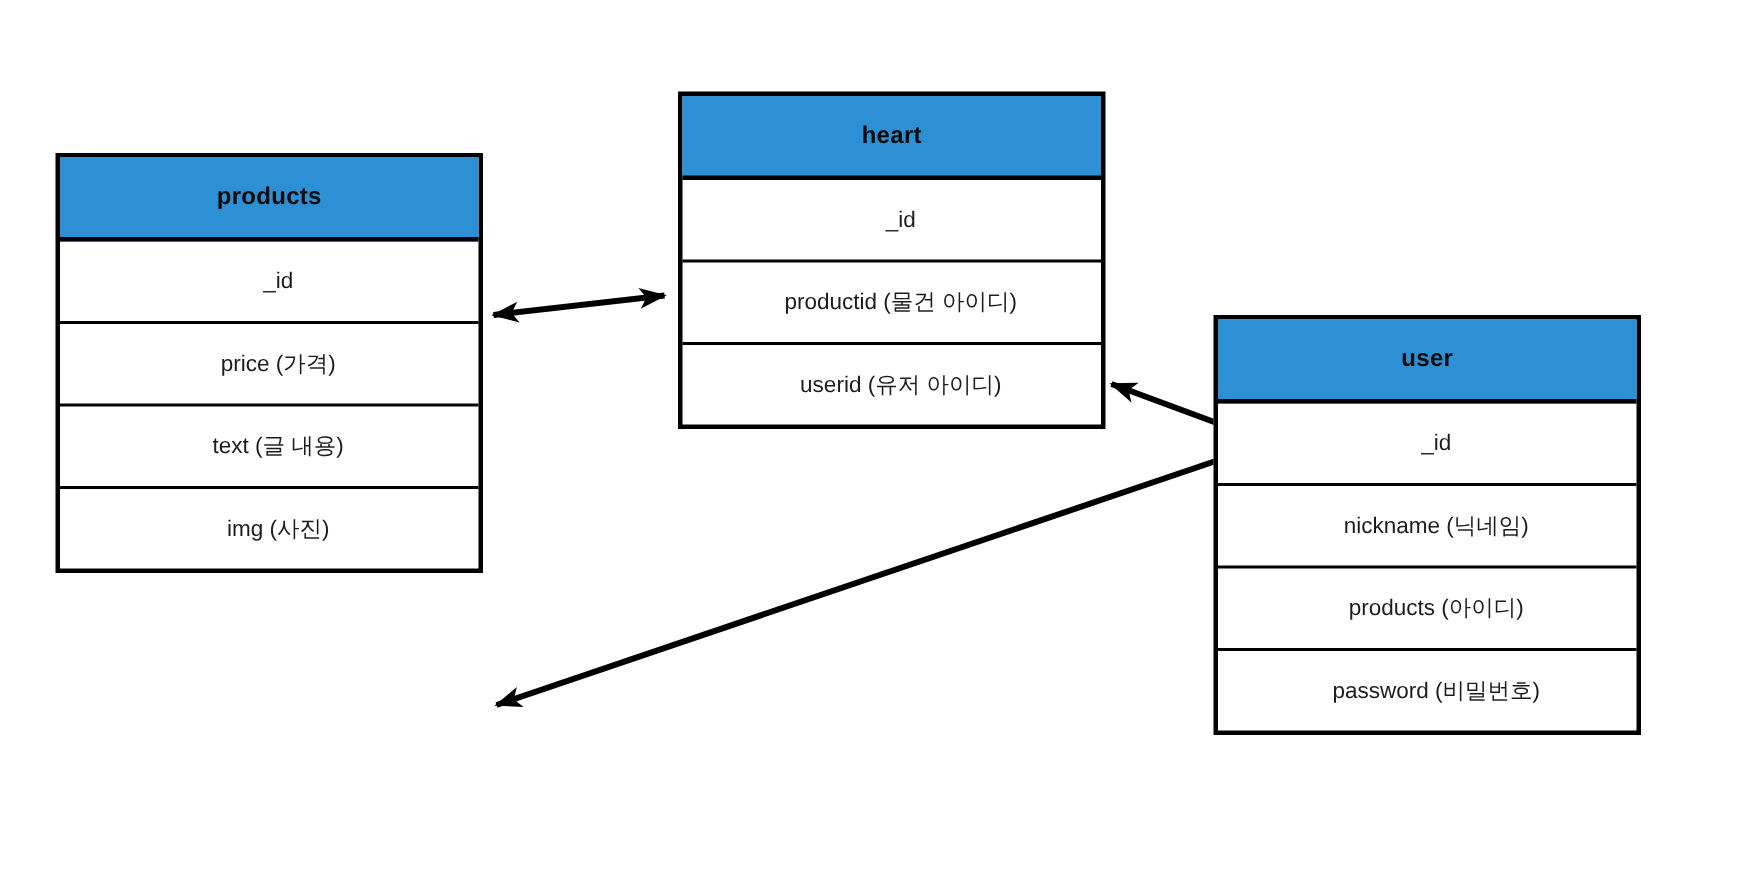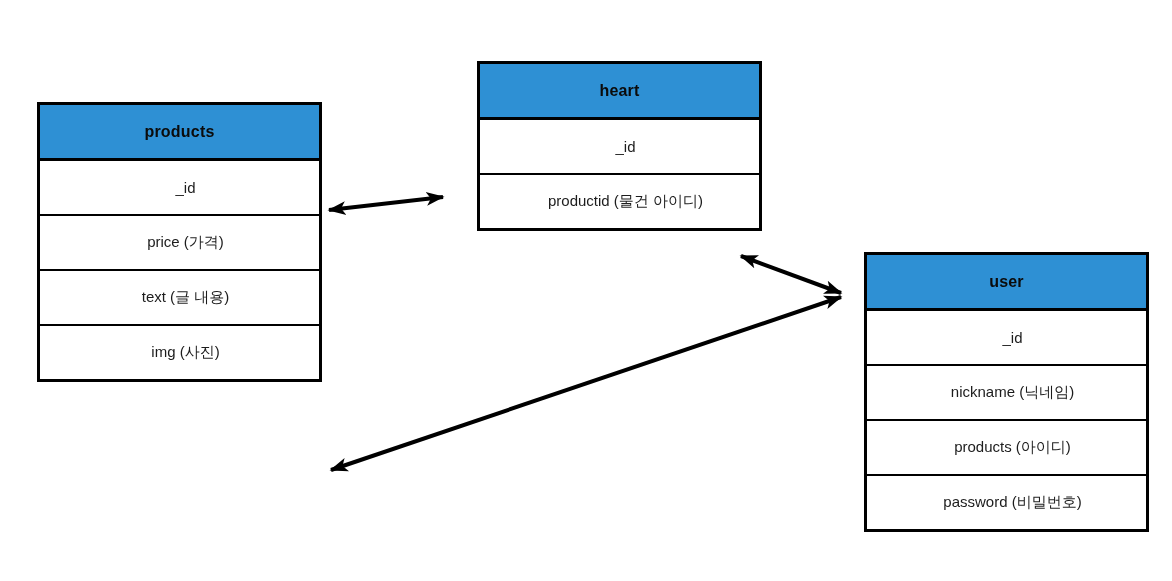--- a/index.html
+++ b/index.html
@@ -16,22 +16,22 @@
     overflow: hidden;
   }
   .er-table {
     position: absolute;
     width: 285px;
     background: #ffffff;
     border: 3px solid #000000;
     box-sizing: border-box;
   }
   #table-products { left: 37px;  top: 102px; }
-  #table-heart    { left: 477px; top: 61px;  }
-  #table-user     { left: 864px; top: 210px; margin-top: 42px; }
+  #table-heart    { left: 452px; top: 61px;  }
+  #table-user     { left: 809px; top: 210px; }
   .er-table-header {
     height: 53px;
     background: #2e90d4;
     border-bottom: 3px solid #000000;
     display: flex;
     align-items: center;
     justify-content: center;
     font-weight: bold;
     font-size: 16px;
     color: #0b0b0b;
@@ -81,20 +81,21 @@
         <div class="table-row">text (글 내용)</div>
         <div class="table-row">img (사진)</div>
       </div>
   </div>
 
   <div class="er-table" id="table-heart">
     <div class="er-table-header" style="background: rgb(46, 144, 212);">heart</div>
     <div class="er-table-rows">
         <div class="table-row">_id</div>
         <div class="table-row">productid (물건 아이디)</div>
+        <div class="table-row">userid (유저 아이디)</div>
       </div>
   </div>
 
   <div class="er-table" id="table-user">
     <div class="er-table-header" style="background: rgb(46, 144, 212);">user</div>
     <div class="er-table-rows">
         <div class="table-row">_id</div>
         <div class="table-row">nickname (닉네임)</div>
         <div class="table-row">products (아이디)</div>
         <div class="table-row">password (비밀번호)</div>

